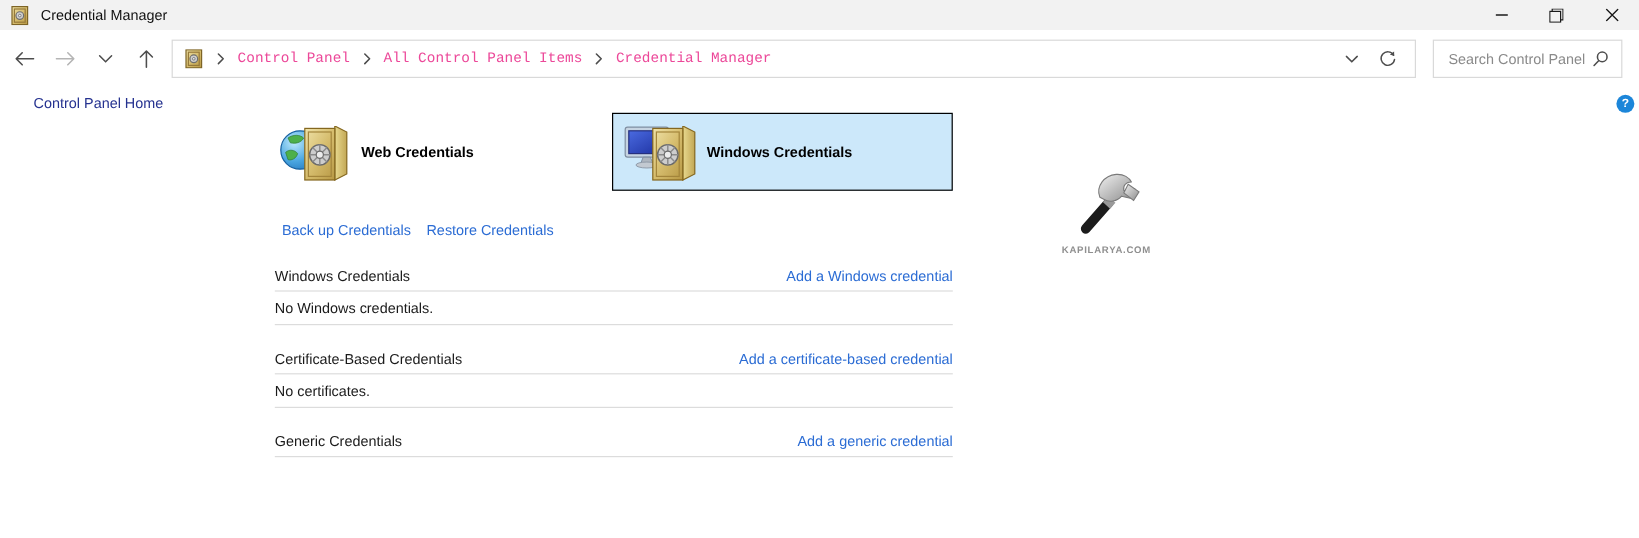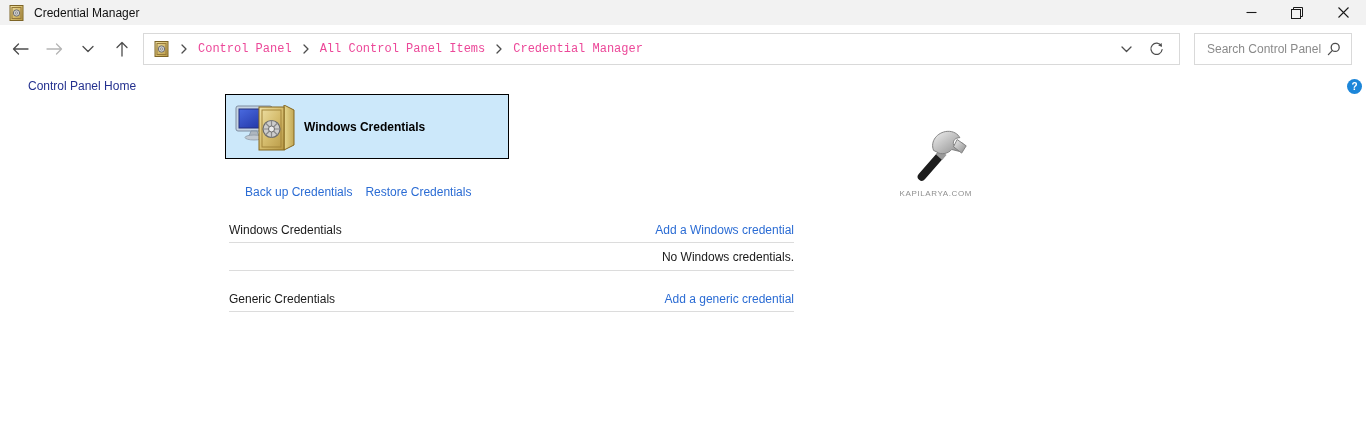--- a/index.html
+++ b/index.html
@@ -39,32 +39,32 @@
   .page-desc { margin:13px 0 0 0; font-size:12px; color:#1a1a1a; }
 
   .tiles-row { display:flex; margin-top:21px; margin-left:1px; }
   .tile { height:65px; display:flex; align-items:center; }
   .tile-web { width:285px; padding-left:7px; }
   .tile-windows { width:284px; background:#cce8fa; border:1px solid #000; padding-left:9px; }
   .tile-label { font-size:12px; font-weight:bold; color:#000; margin-left:7px; }
   .tile-icon { width:62px; height:56px; position:relative; flex:0 0 auto; }
   .tile-icon svg { position:absolute; }
 
-  .links-row { margin-top:26px; margin-left:21px; display:flex; gap:13px; font-size:12px; }
+  .links-row { margin-top:26px; margin-left:11px; display:flex; gap:13px; font-size:12px; }
   .link { color:#2b6cd4; text-decoration:none; cursor:pointer; }
 
   .sections { margin-top:24px; margin-left:5px; width:565px; }
   .cred-section { margin-top:21px; }
   .cred-section:first-child { margin-top:0; }
   .sec-header { display:flex; justify-content:space-between; align-items:baseline; font-size:12px;
                 padding-bottom:5px; border-bottom:1px solid #dcdcdc; }
   .sec-title { color:#1a1a1a; }
-  .sec-empty { font-size:12px; color:#1a1a1a; padding:7px 0 6px 0; border-bottom:1px solid #dcdcdc;text-align:right; }
-
-  .watermark { position:absolute; left:872px; top:52px; width:100px; text-align:right; }
+  .sec-empty { font-size:12px; color:#1a1a1a; padding:7px 0 6px 0; border-bottom:1px solid #dcdcdc; }
+
+  .watermark { position:absolute; left:872px; top:66px; width:100px; text-align:center;font-weight:bold; }
   .watermark-text { font-size:8px; letter-spacing:0.6px; color:#8f8f8f; margin-top:2px; }
 
   .icon-stroke { stroke:#4d4d4d; stroke-width:1.3; fill:none; stroke-linecap:round; stroke-linejoin:round; }
   .icon-stroke-light { stroke:#b5b5b5; stroke-width:1.3; fill:none; stroke-linecap:round; stroke-linejoin:round; }
 </style>
 </head>
 <body>
 
 <svg width="0" height="0" style="position:absolute">
   <defs>
@@ -196,20 +196,39 @@
     <div class="help-btn">
       <span>?</span>
     </div>
 
     <a class="sidebar-link">Control Panel Home</a>
 
     <div class="main">
 
       <div class="tiles-row">
 
+        <div class="tile tile-web">
+          <div class="tile-icon">
+            <svg width="36" height="36" viewBox="0 0 36 36" style="left:0; top:8px;">
+              <circle cx="18" cy="18" r="16" fill="url(#globe)" stroke="#16609f" stroke-width="1"></circle>
+              <path d="M8 8 C12 5 18 5 21 8 C19 12 14 13 10 12 Z" fill="#4db04a" stroke="#2e7d32" stroke-width="0.6"></path>
+              <path d="M6 20 C9 17 14 18 16 21 C15 25 11 27 8 26 Z" fill="#4db04a" stroke="#2e7d32" stroke-width="0.6"></path>
+              <path d="M24 22 C27 20 31 21 32 24 C30 27 26 28 24 26 Z" fill="#4db04a" stroke="#2e7d32" stroke-width="0.6"></path>
+            </svg>
+            <svg width="38" height="46" viewBox="0 0 38 46" style="left:20px; top:6px;">
+              <polygon points="27,0 37,5 37,40 27,45" fill="url(#goldside)" stroke="#84671f"></polygon>
+              <rect x="2" y="2" width="25" height="43" fill="url(#gold)" stroke="#84671f"></rect>
+              <rect x="5" y="5" width="19" height="37" fill="none" stroke="#a3853b" stroke-width="1"></rect>
+              <circle cx="14.5" cy="24" r="8.5" fill="#cdcdcd" stroke="#6b6b6b" stroke-width="1.2"></circle>
+              <path d="M14.5 15.5 V32.5 M6 24 H23 M8.5 18 L20.5 30 M20.5 18 L8.5 30" stroke="#8a8a8a" stroke-width="1.2"></path>
+              <circle cx="14.5" cy="24" r="3" fill="#ececec" stroke="#6b6b6b"></circle>
+            </svg>
+          </div>
+          <span class="tile-label">Web Credentials</span>
+        </div>
 
         <div class="tile tile-windows">
           <div class="tile-icon">
             <svg width="40" height="36" viewBox="0 0 40 36" style="left:0; top:6px;">
               <rect x="1" y="1" width="36" height="25" rx="2" fill="#c6d4e2" stroke="#7e8da0"></rect>
               <rect x="4" y="4" width="30" height="19" fill="url(#screen)" stroke="#25307e"></rect>
               <path d="M16 26 L22 26 L24 31 L14 31 Z" fill="#aeb6bf" stroke="#7e8da0" stroke-width="0.8"></path>
               <ellipse cx="19" cy="32.5" rx="9" ry="2.5" fill="#c2c9d1" stroke="#8d99a6" stroke-width="0.8"></ellipse>
             </svg>
             <svg width="38" height="46" viewBox="0 0 38 46" style="left:22px; top:6px;">
@@ -233,20 +252,27 @@
       <div class="sections">
 
         <div class="cred-section">
           <div class="sec-header">
             <span class="sec-title">Windows Credentials</span>
             <a class="link">Add a Windows credential</a>
           </div>
           <div class="sec-empty">No Windows credentials.</div>
         </div>
 
+        <div class="cred-section">
+          <div class="sec-header">
+            <span class="sec-title">Certificate-Based Credentials</span>
+            <a class="link">Add a certificate-based credential</a>
+          </div>
+          <div class="sec-empty">No certificates.</div>
+        </div>
 
         <div class="cred-section">
           <div class="sec-header">
             <span class="sec-title">Generic Credentials</span>
             <a class="link">Add a generic credential</a>
           </div>
         </div>
 
       </div>
     </div>

